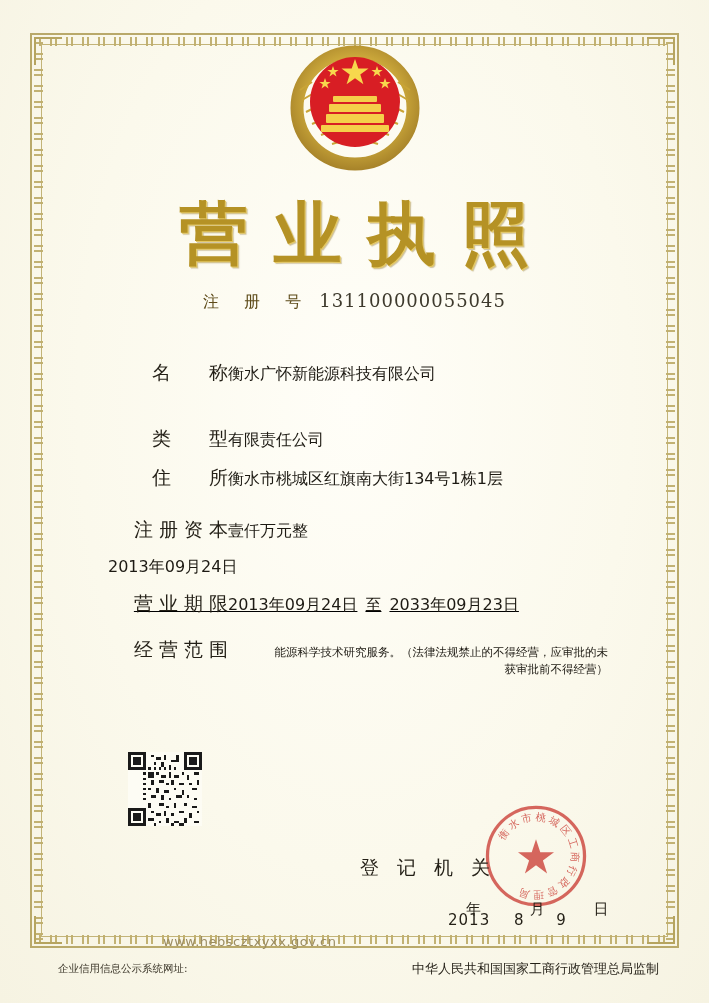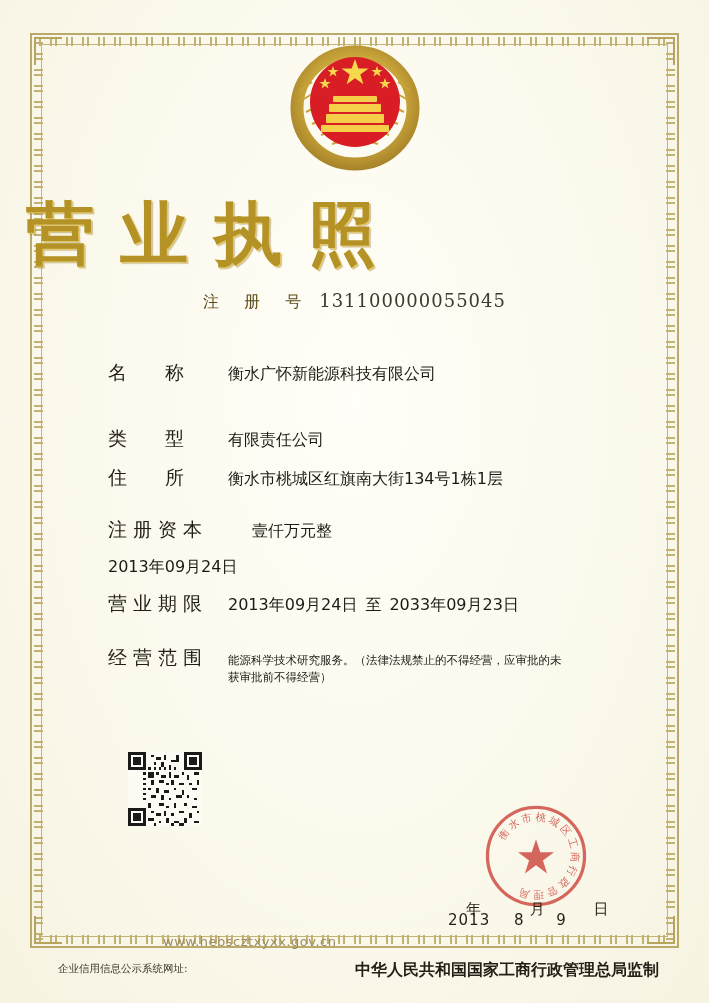--- a/index.html
+++ b/index.html
@@ -86,20 +86,21 @@
     width: 150px;
     height: 150px;
   }
 
   
   #title {
     position: absolute;
     top: 198px;
     left: 0;
     right: 0;
+    text-align: center;
     font-family: "DejaVu Serif", "Liberation Serif", serif;
     font-weight: bold;
     font-size: 68px;
     letter-spacing: 26px;
     text-indent: 26px;
     color: #b59225;
     text-shadow:
       1px 1px 0 #e4c863,
       2px 2px 1px rgba(120, 90, 10, .35);
     line-height: 1.05;
@@ -130,47 +131,49 @@
   .fields {
     position: absolute;
     left: 108px;
     right: 70px;
     top: 360px;
   }
   .row {
     display: flex;
     align-items: baseline;
     margin-bottom: 10px;
+    text-align: right;
   }
   .row .label {
     width: 120px;
     flex: 0 0 120px;
     font-size: 19px;
     color: #231f16;
     font-family: "DejaVu Sans", "Liberation Sans", sans-serif;
   }
   .row .value {
     font-size: 16px;
     color: #1d1a13;
     line-height: 1.35;
   }
   .row.big .label { font-size: 19px; }
   .row.name-row { margin-bottom: 13px; }
   .row.type-row { margin-bottom: 13px; margin-top: 40px; }
   .row.addr-row { margin-bottom: 26px; }
   .row.rep-row { margin-bottom: 13px; }
-  .row.cap-row { margin-bottom: 13px; gap: 24px; }
+  .row.cap-row { margin-bottom: 13px; }
   .row.est-row { margin-bottom: 13px; }
-  .row.term-row { margin-bottom: 28px; }
+  .row.term-row { margin-bottom: 20px; text-decoration: underline; }
 
   .value.small {
     font-size: 11.5px;
     line-height: 1.5;
     max-width: 340px;
     color: #1d1a13;
+    margin-left: 40px;
   }
   .term-sep { margin: 0 8px; }
 
   
   #qr {
     position: absolute;
     left: 128px;
     top: 752px;
     width: 74px;
     height: 74px;
@@ -226,23 +229,22 @@
     position: absolute;
     left: 58px;
     top: 962px;
     font-size: 10.5px;
     color: #3c372a;
   }
   #footer-right {
     position: absolute;
     right: 50px;
     top: 960px;
-    font-size: 16px;
+    font-size: 13px;
     color: #231f16;
-    font-weight: bold;
   }
 </style>
 </head>
 <body>
 
 <div id="certificate">
 
   <div class="border-outer"></div>
   <div class="border-inner"></div>
   <div class="band-h" style="left:34px;right:34px;top:37px;"></div>
@@ -436,20 +438,21 @@
       <path id="sealArc" d="M 60,60 m -44,0 a 44,44 0 1,1 88,0" fill="none"></path>
       <path id="sealCircle" d="M 22,60 a 38,38 0 1,1 76,0 a 38,38 0 1,1 -76,0"></path>
     </defs>
     <circle cx="60" cy="60" r="52" fill="none" stroke="#c8332b" stroke-width="3.5" opacity=".9"></circle>
     <polygon points="60,42 64.6,56 79.3,56 67.4,64.7 71.9,78.7 60,70 48.1,78.7 52.6,64.7 40.7,56 55.4,56" fill="#c8332b" opacity=".9"></polygon>
     <text font-size="11" fill="#c8332b" font-family="'DejaVu Sans', sans-serif" opacity=".9">
       <textPath href="#sealCircle" startOffset="7%" letter-spacing="3">衡水市桃城区工商行政管理局</textPath>
     </text>
   </svg>
 
+  <div id="authority">登 记 机 关</div>
   <div id="date-line">
     <span>2013</span>
     <span style="margin-left:18px">8</span>
     <span style="margin-left:26px">9</span>
   </div>
   <div id="ymd">年  月  日</div>
 
   <div id="site-url">www.hebscztxyxx.gov.cn</div>
   <div id="footer-left">企业信用信息公示系统网址:</div>
   <div id="footer-right">中华人民共和国国家工商行政管理总局监制</div>

